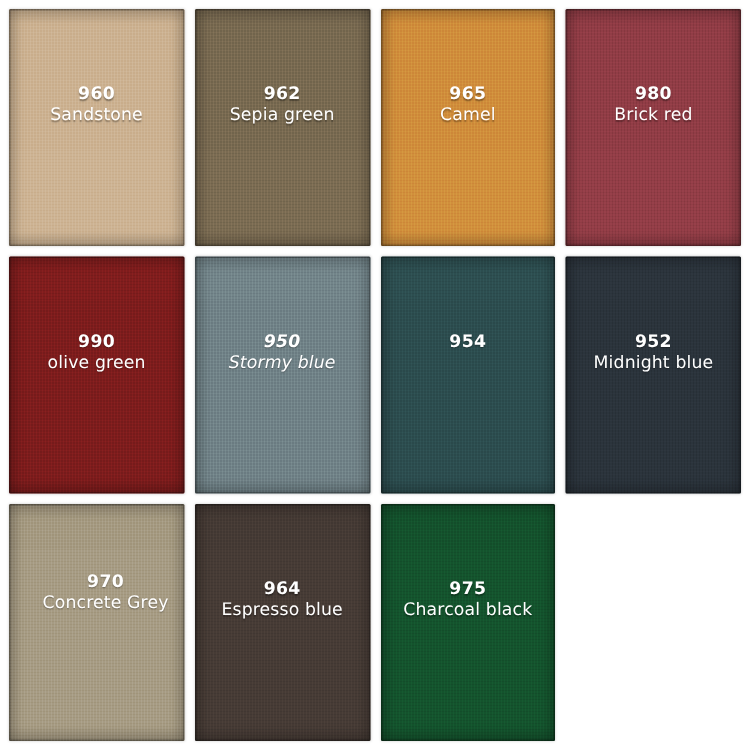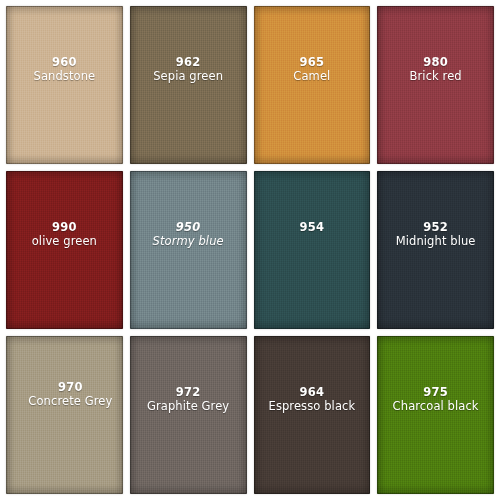--- a/index.html
+++ b/index.html
@@ -163,37 +163,29 @@
       </div>
     </div>
     <div class="swatch" style="background: rgb(166, 155, 131); padding-left: 12px;">
       <div class="texture"></div>
       <div class="vignette"></div>
       <div class="label-block">
         <span class="code">970</span>
         <span class="name">Concrete Grey</span>
       </div>
     </div>
-    <div class="swatch" style="background: rgb(110, 101, 96);">
-      <div class="texture"></div>
-      <div class="vignette"></div>
-      <div class="label-block">
-        <span class="code">972</span>
-        <span class="name">Graphite Grey</span>
-      </div>
-    </div>
     <div class="swatch" style="background: rgb(70, 59, 53);">
       <div class="texture"></div>
       <div class="vignette"></div>
       <div class="label-block">
         <span class="code">964</span>
-        <span class="name">Espresso black</span>
+        <span class="name">Espresso blue</span>
       </div>
     </div>
-    <div class="swatch" style="background: #4d7c0f;">
+    <div class="swatch" style="background: #14532d;">
       <div class="texture"></div>
       <div class="vignette"></div>
       <div class="label-block">
         <span class="code">975</span>
         <span class="name">Charcoal black</span>
       </div>
     </div>
   </div>
 
 </body></html>

